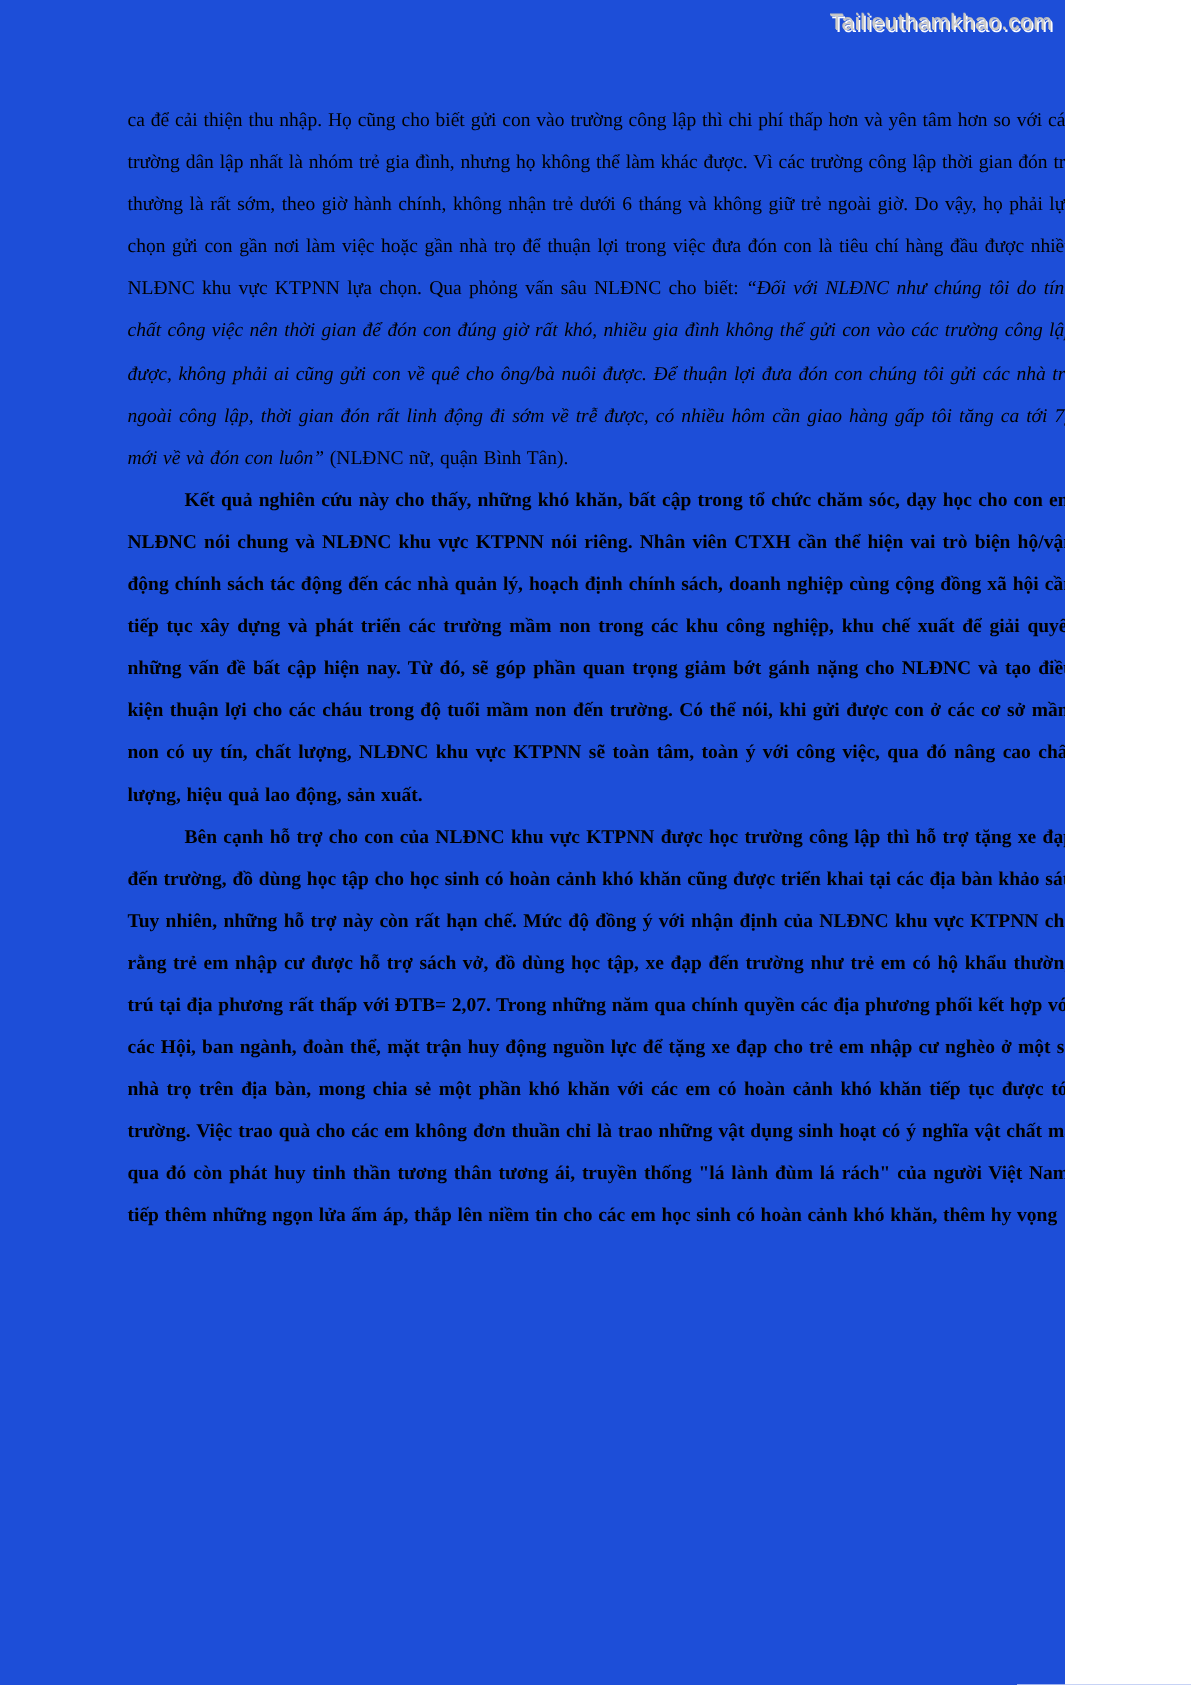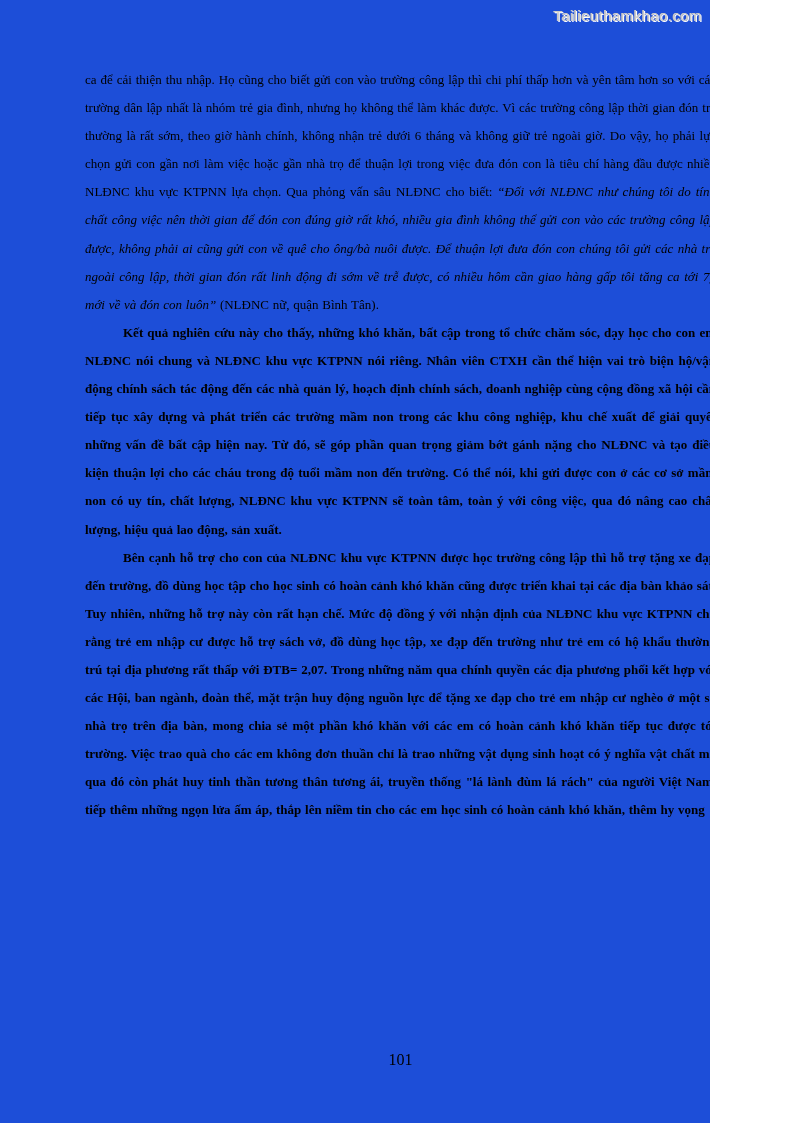--- a/index.html
+++ b/index.html
@@ -63,14 +63,13 @@
 
 <div class="page">
   <div class="watermark">Tailieuthamkhao.com</div>
 
   <div class="content">
       <p><span>ca để cải thiện thu nhập. Họ cũng cho biết gửi con vào trường công lập thì chi phí thấp hơn và yên tâm hơn so với các trường dân lập nhất là nhóm trẻ gia đình, nhưng họ không thể làm khác được. Vì các trường công lập thời gian đón trẻ thường là rất sớm, theo giờ hành chính, không nhận trẻ dưới 6 tháng và không giữ trẻ ngoài giờ. Do vậy, họ phải lựa chọn gửi con gần nơi làm việc hoặc gần nhà trọ để thuận lợi trong việc đưa đón con là tiêu chí hàng đầu được nhiều NLĐNC khu vực KTPNN lựa chọn. Qua phỏng vấn sâu NLĐNC cho biết: </span><span class="italic">“Đối với NLĐNC như chúng tôi do tính chất công việc nên thời gian để đón con đúng giờ rất khó, nhiều gia đình không thể gửi con vào các trường công lập được, không phải ai cũng gửi con về quê cho ông/bà nuôi được. Để thuận lợi đưa đón con chúng tôi gửi các nhà trẻ ngoài công lập, thời gian đón rất linh động đi sớm về trễ được, có nhiều hôm cần giao hàng gấp tôi tăng ca tới 7g mới về và đón con luôn”</span><span> (NLĐNC nữ, quận Bình Tân).</span></p>
       <p class="indented"><span>Kết quả nghiên cứu này cho thấy, những khó khăn, bất cập trong tổ chức chăm sóc, dạy học cho con em NLĐNC nói chung và NLĐNC khu vực KTPNN nói riêng. Nhân viên CTXH cần thể hiện vai trò biện hộ/vận động chính sách tác động đến các nhà quản lý, hoạch định chính sách, doanh nghiệp cùng cộng đồng xã hội cần tiếp tục xây dựng và phát triển các trường mầm non trong các khu công nghiệp, khu chế xuất để giải quyết những vấn đề bất cập hiện nay. Từ đó, sẽ góp phần quan trọng giảm bớt gánh nặng cho NLĐNC và tạo điều kiện thuận lợi cho các cháu trong độ tuổi mầm non đến trường. Có thể nói, khi gửi được con ở các cơ sở mầm non có uy tín, chất lượng, NLĐNC khu vực KTPNN sẽ toàn tâm, toàn ý với công việc, qua đó nâng cao chất lượng, hiệu quả lao động, sản xuất.</span></p>
       <p class="indented"><span>Bên cạnh hỗ trợ cho con của NLĐNC khu vực KTPNN được học trường công lập thì hỗ trợ tặng xe đạp đến trường, đồ dùng học tập cho học sinh có hoàn cảnh khó khăn cũng được triển khai tại các địa bàn khảo sát. Tuy nhiên, những hỗ trợ này còn rất hạn chế. Mức độ đồng ý với nhận định của NLĐNC khu vực KTPNN cho rằng trẻ em nhập cư được hỗ trợ sách vở, đồ dùng học tập, xe đạp đến trường như trẻ em có hộ khẩu thường trú tại địa phương rất thấp với ĐTB= 2,07. Trong những năm qua chính quyền các địa phương phối kết hợp với các Hội, ban ngành, đoàn thể, mặt trận huy động nguồn lực để tặng xe đạp cho trẻ em nhập cư nghèo ở một số nhà trọ trên địa bàn, mong chia sẻ một phần khó khăn với các em có hoàn cảnh khó khăn tiếp tục được tới trường. Việc trao quà cho các em không đơn thuần chỉ là trao những vật dụng sinh hoạt có ý nghĩa vật chất mà qua đó còn phát huy tinh thần tương thân tương ái, truyền thống "lá lành đùm lá rách" của người Việt Nam, tiếp thêm những ngọn lửa ấm áp, thắp lên niềm tin cho các em học sinh có hoàn cảnh khó khăn, thêm hy vọng</span></p>
     </div>
 
-  <div class="page-number">101</div>
 </div>
 
 </body></html>

